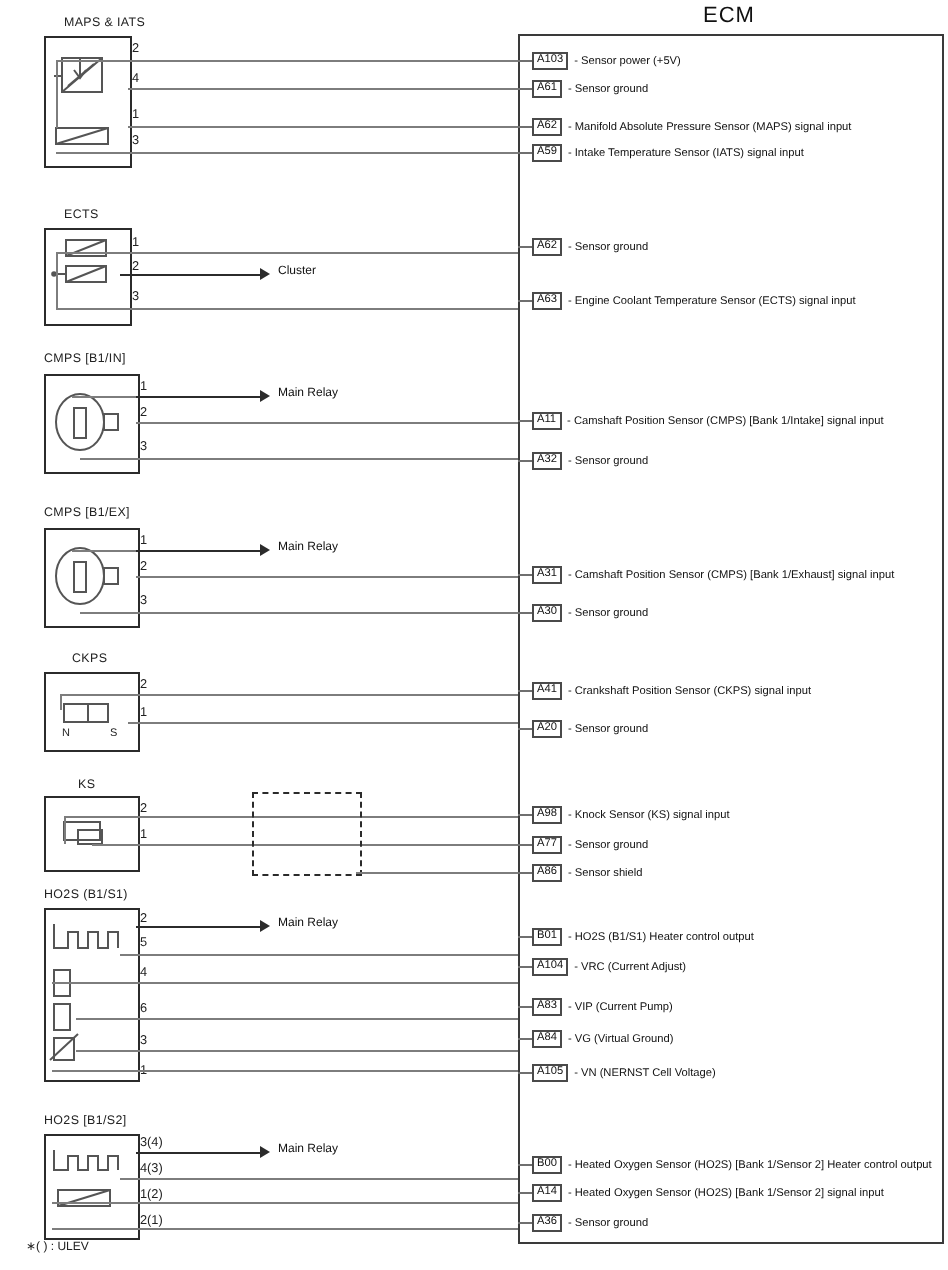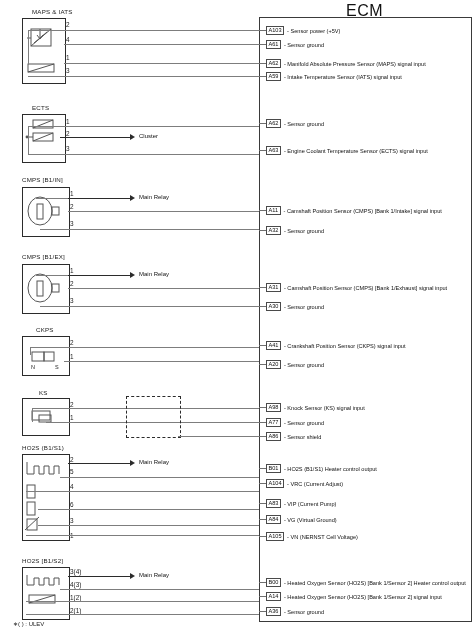--- a/index.html
+++ b/index.html
@@ -3,21 +3,21 @@
 <meta charset="utf-8">
 <style>
   html,body{margin:0;padding:0;background:#ffffff;}
   body{width:474px;height:635px;position:relative;
        font-family:"Liberation Sans","DejaVu Sans",sans-serif;
        color:#1a1a1a;overflow:hidden;}
   .diagram{position:absolute;inset:0;}
 
   
   .ecm-title{position:absolute;left:255px;top:2px;width:219px;text-align:center;
-             font-size:16px;letter-spacing:.5px;color:#111;}
+             font-size:11px;letter-spacing:.5px;color:#111;}
   .ecm-box{position:absolute;left:259px;top:17px;width:211px;height:603px;
            border:1px solid #3a3a3a;border-left:1px solid #3a3a3a;background:transparent;}
 
   
   .comp{position:absolute;border:1.6px solid #2b2b2b;background:#fff;}
   .comp-label{position:absolute;font-size:6.2px;color:#222;white-space:nowrap;
               letter-spacing:.2px;}
 
   
   .wire{position:absolute;background:#7d7d7d;height:1px;}

